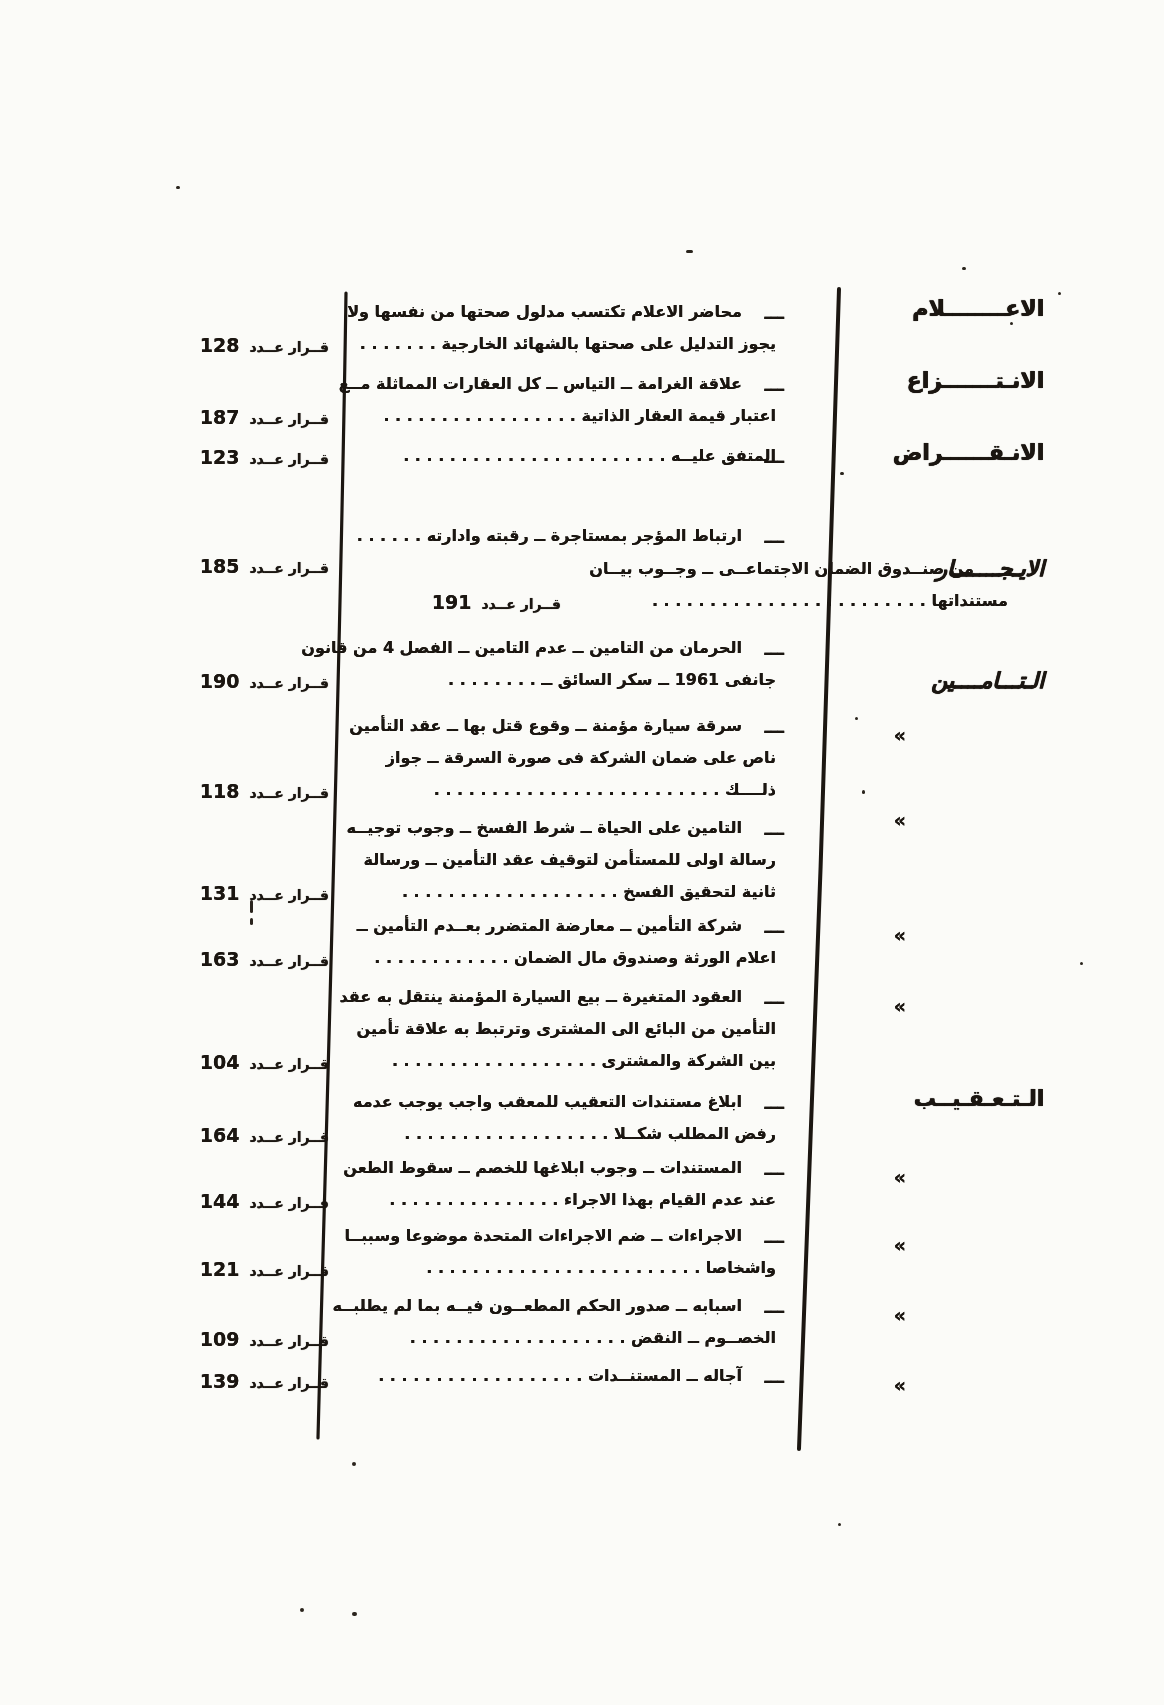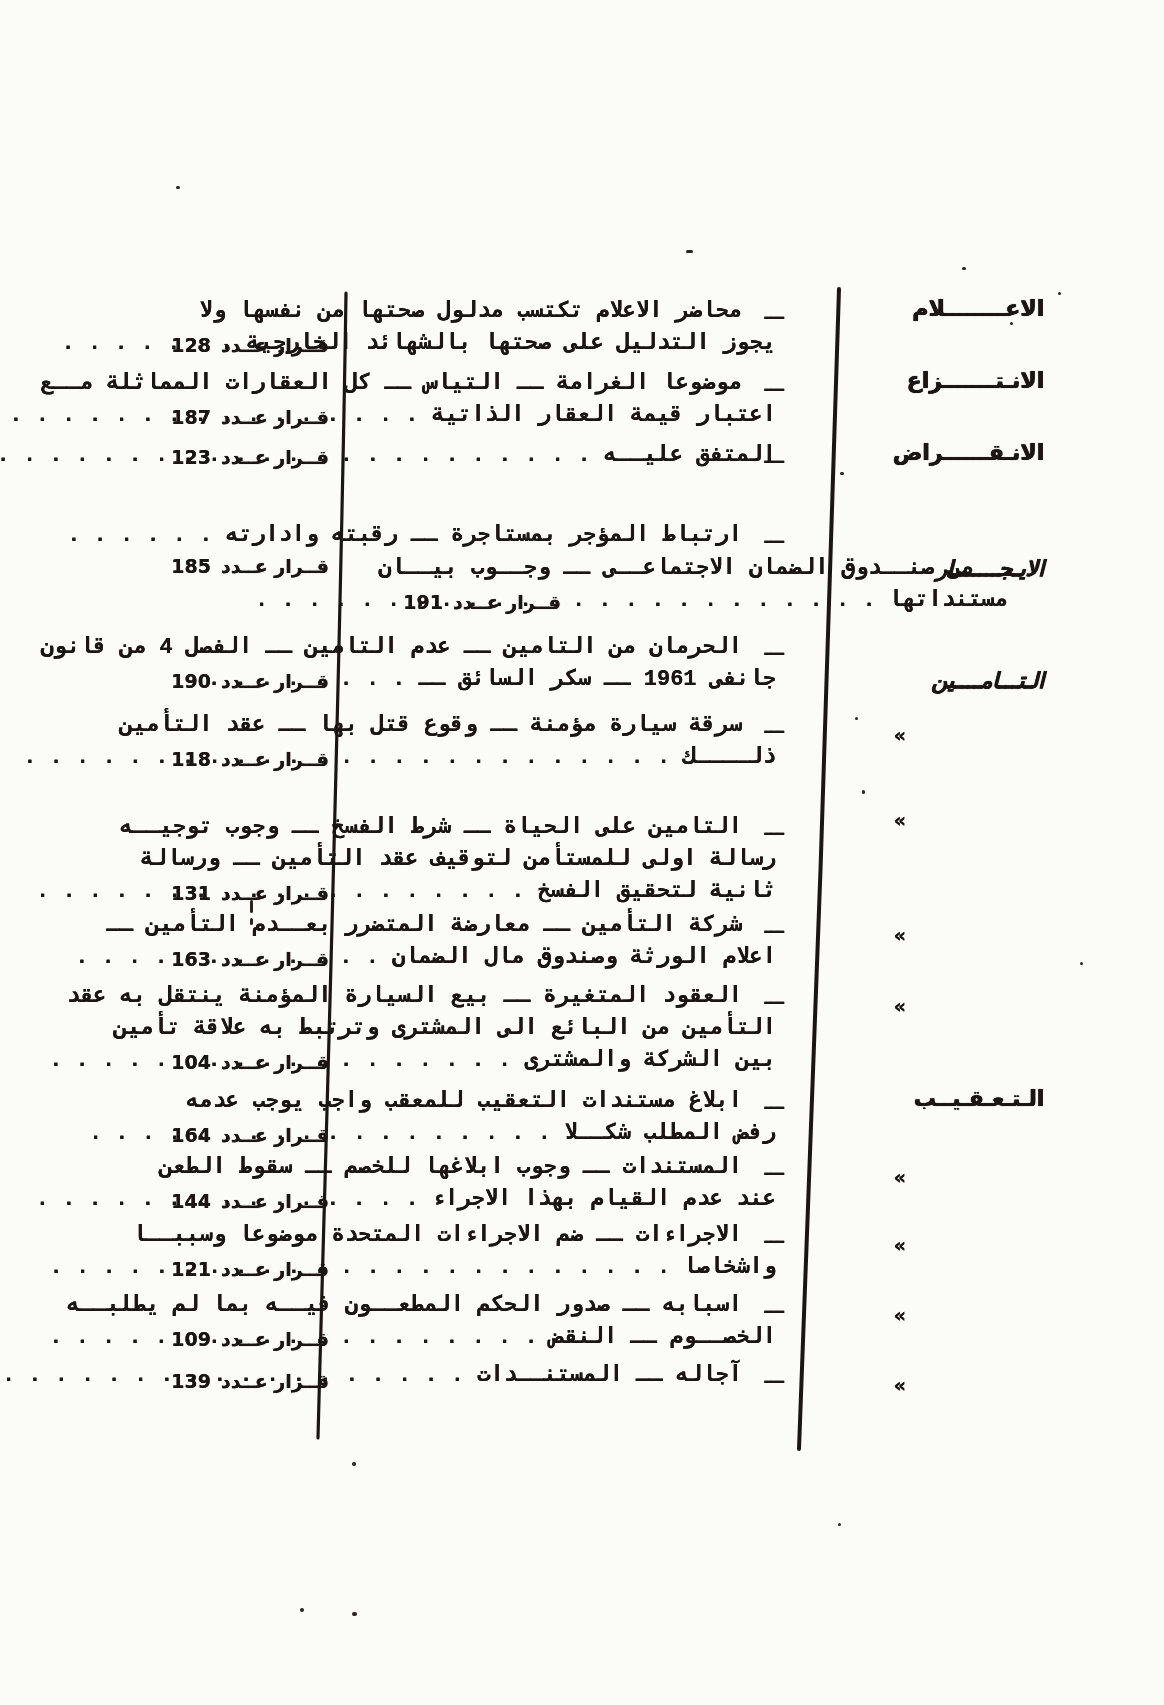--- a/index.html
+++ b/index.html
@@ -56,41 +56,40 @@
     position:relative;
   }
   .dash{
     position:absolute;
     right:28px;top:0;
     font-size:19px;font-weight:700;
     line-height:32px;
     text-shadow:0 0 .5px currentColor;
   }
   .line{
-    font-size:22px;
+    font-size:16px;
     font-weight:700;
     line-height:32px;
     white-space:nowrap;
     text-shadow:0 0 .5px currentColor;
-    font-family:Liberation Mono, monospace;
   }
   .line.first{padding-right:34px;}
   
   .num{
     flex:0 0 208px;
     width:208px;
     box-sizing:border-box;
     padding-right:33px;
     align-self:flex-end;
     margin-bottom:4px;
     text-align:right;
     white-space:nowrap;
   }
   .qarar{
-    font-size:19px;font-weight:700;
+    font-size:14px;font-weight:700;
     text-shadow:0 0 .7px currentColor;
   }
   .digits{
     font-size:19px;font-weight:700;
     margin-right:10px;
     letter-spacing:1px;
     text-shadow:0 0 .6px currentColor;
   }
   .rules{
     position:absolute;inset:0;
@@ -120,21 +119,21 @@
       <div class="line first">محاضر الاعلام تكتسب مدلول صحتها من نفسها ولا</div>
       <div class="line">يجوز التدليل على صحتها بالشهائد الخارجية . . . . . . .</div>
     </div>
     <div class="num"><span class="qarar">قــرار عــدد</span><span class="digits">128</span></div>
   </div>
 
   <div class="row" style="top:368px">
     <div class="cat"><span class="cat-text">الانـتـــــــزاع</span></div>
     <div class="entry">
       <span class="dash">ـــ</span>
-      <div class="line first">موضوعا الغرامة ــ التياس ــ كل العقارات المماثلة مــع</div>
+      <div class="line first">علاقة الغرامة ــ التياس ــ كل العقارات المماثلة مــع</div>
       <div class="line">اعتبار قيمة العقار الذاتية . . . . . . . . . . . . . . . . .</div>
     </div>
     <div class="num"><span class="qarar">قــرار عــدد</span><span class="digits">187</span></div>
   </div>
 
   <div class="row" style="top:440px">
     <div class="cat"><span class="cat-text">الانـقــــــراض</span></div>
     <div class="entry">
       <span class="dash">ـــ</span>
       <div class="line">المتفق عليــه . . . . . . . . . . . . . . . . . . . . . . .</div>
@@ -168,20 +167,21 @@
       <div class="line">جانفى 1961 ــ سكر السائق ــ . . . . . . . .</div>
     </div>
     <div class="num"><span class="qarar">قــرار عــدد</span><span class="digits">190</span></div>
   </div>
 
   <div class="row" style="top:710px">
     <div class="cat"><span class="ditto">»</span></div>
     <div class="entry">
       <span class="dash">ـــ</span>
       <div class="line first">سرقة سيارة مؤمنة ــ وقوع قتل بها ــ عقد التأمين</div>
+      <div class="line">ناص على ضمان الشركة فى صورة السرقة ــ جواز</div>
       <div class="line">ذلــــك . . . . . . . . . . . . . . . . . . . . . . . . .</div>
     </div>
     <div class="num"><span class="qarar">قــرار عــدد</span><span class="digits">118</span></div>
   </div>
 
   <div class="row raised" style="top:812px">
     <div class="cat"><span class="ditto">»</span></div>
     <div class="entry">
       <span class="dash">ـــ</span>
       <div class="line first">التامين على الحياة ــ شرط الفسخ ــ وجوب توجيــه</div>

